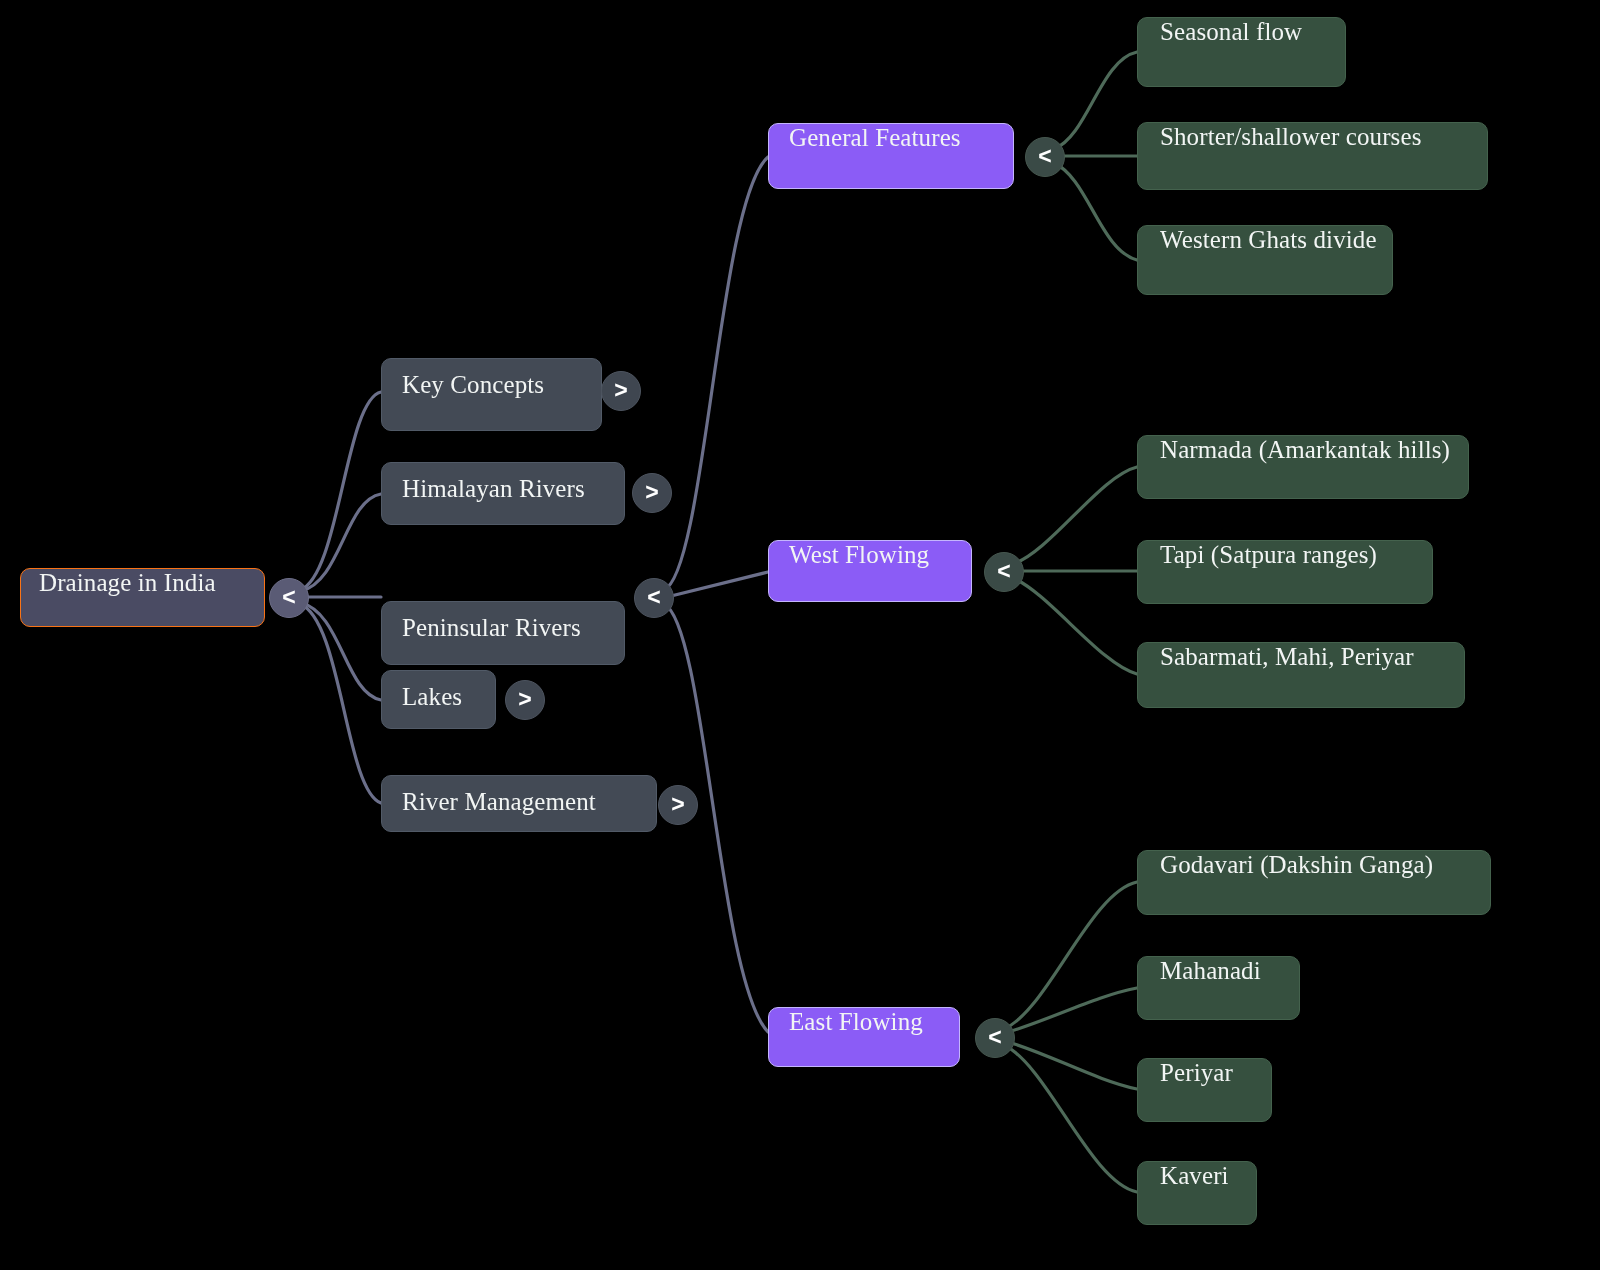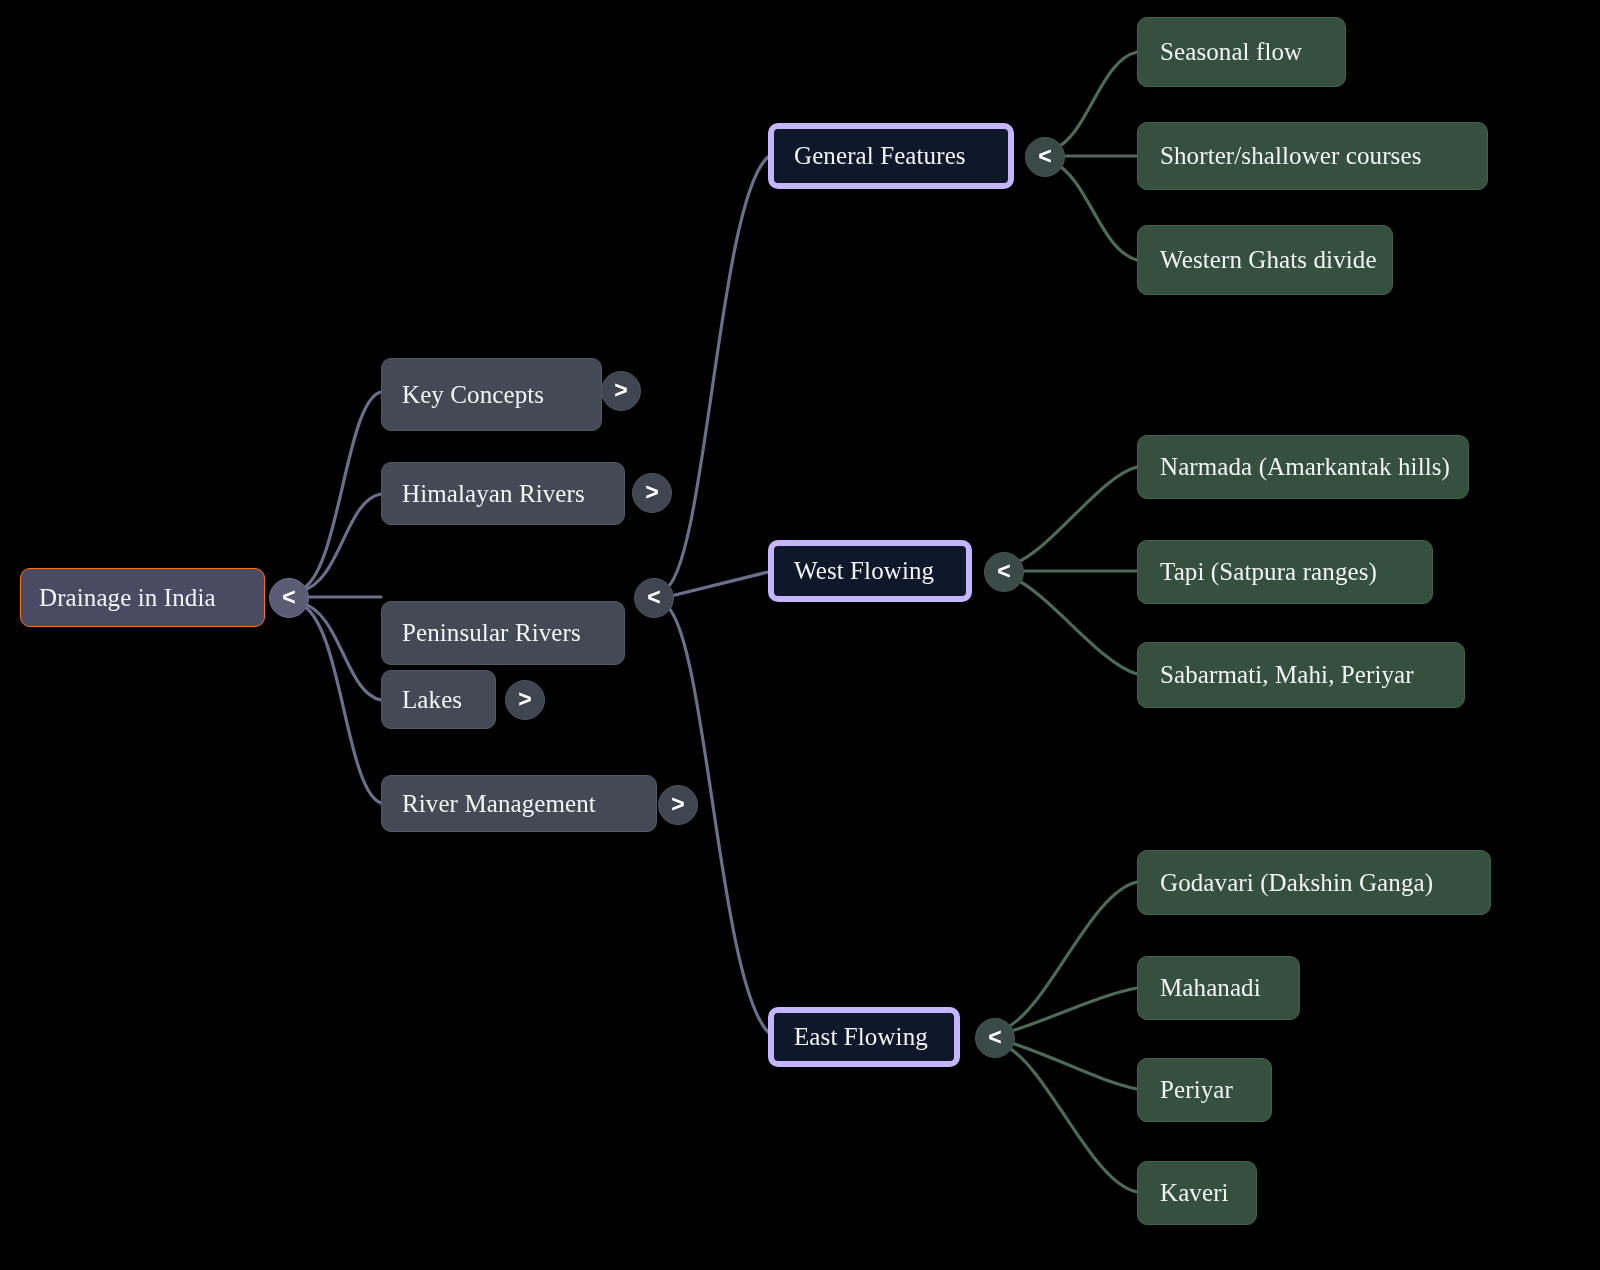--- a/index.html
+++ b/index.html
@@ -9,21 +9,21 @@
     width:1600px;height:1270px;
     background:#000000;
     overflow:hidden;
     font-family:"Liberation Serif","DejaVu Serif",serif;
   }
   #edges{position:absolute;left:0;top:0;width:1600px;height:1270px;pointer-events:none;}
 
   .node{
     position:absolute;
     box-sizing:border-box;
-    display:flex;align-items:center;
+    display:flex;
     border-radius:10px;
     color:#f2f5f4;
     white-space:nowrap;
     letter-spacing:.1px;
   }
   .node .lbl{display:block;width:100%;}
 
   
   .n-root{
     background:#4a4b63;
@@ -33,22 +33,22 @@
   }
   
   .n-slate{
     background:#434a55;
     border:1px solid #515a67;
     padding:12px 20px;
     font-size:25px;
   }
   
   .n-branch{
-    background:#0f172a;
-    border:6px solid #c4b5fd;
+    background:#8b5cf6;
+    border:1px solid #c4b5fd;
     padding:0 20px;
     font-size:25px;
   }
   
   .n-leaf{
     background:#36503f;
     border:1px solid #44624d;
     padding:0 22px;
     font-size:25px;
   }

